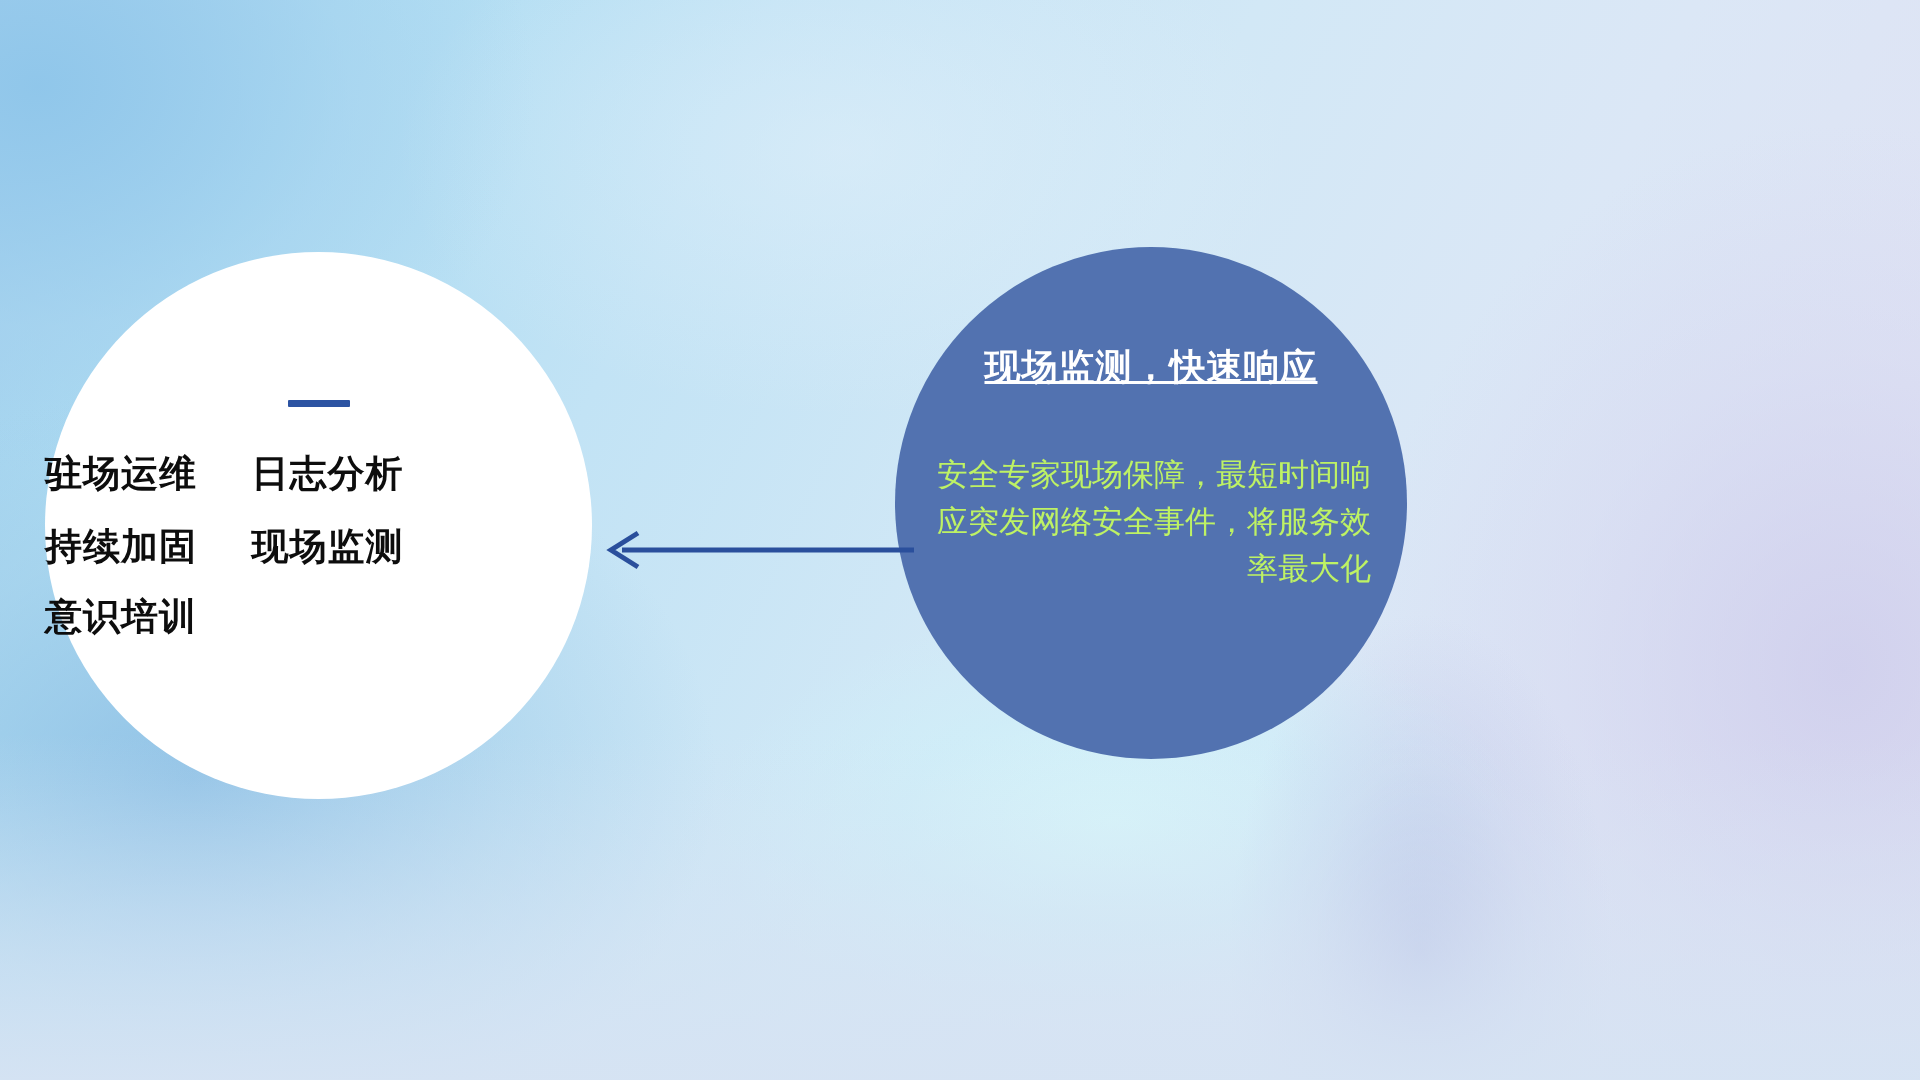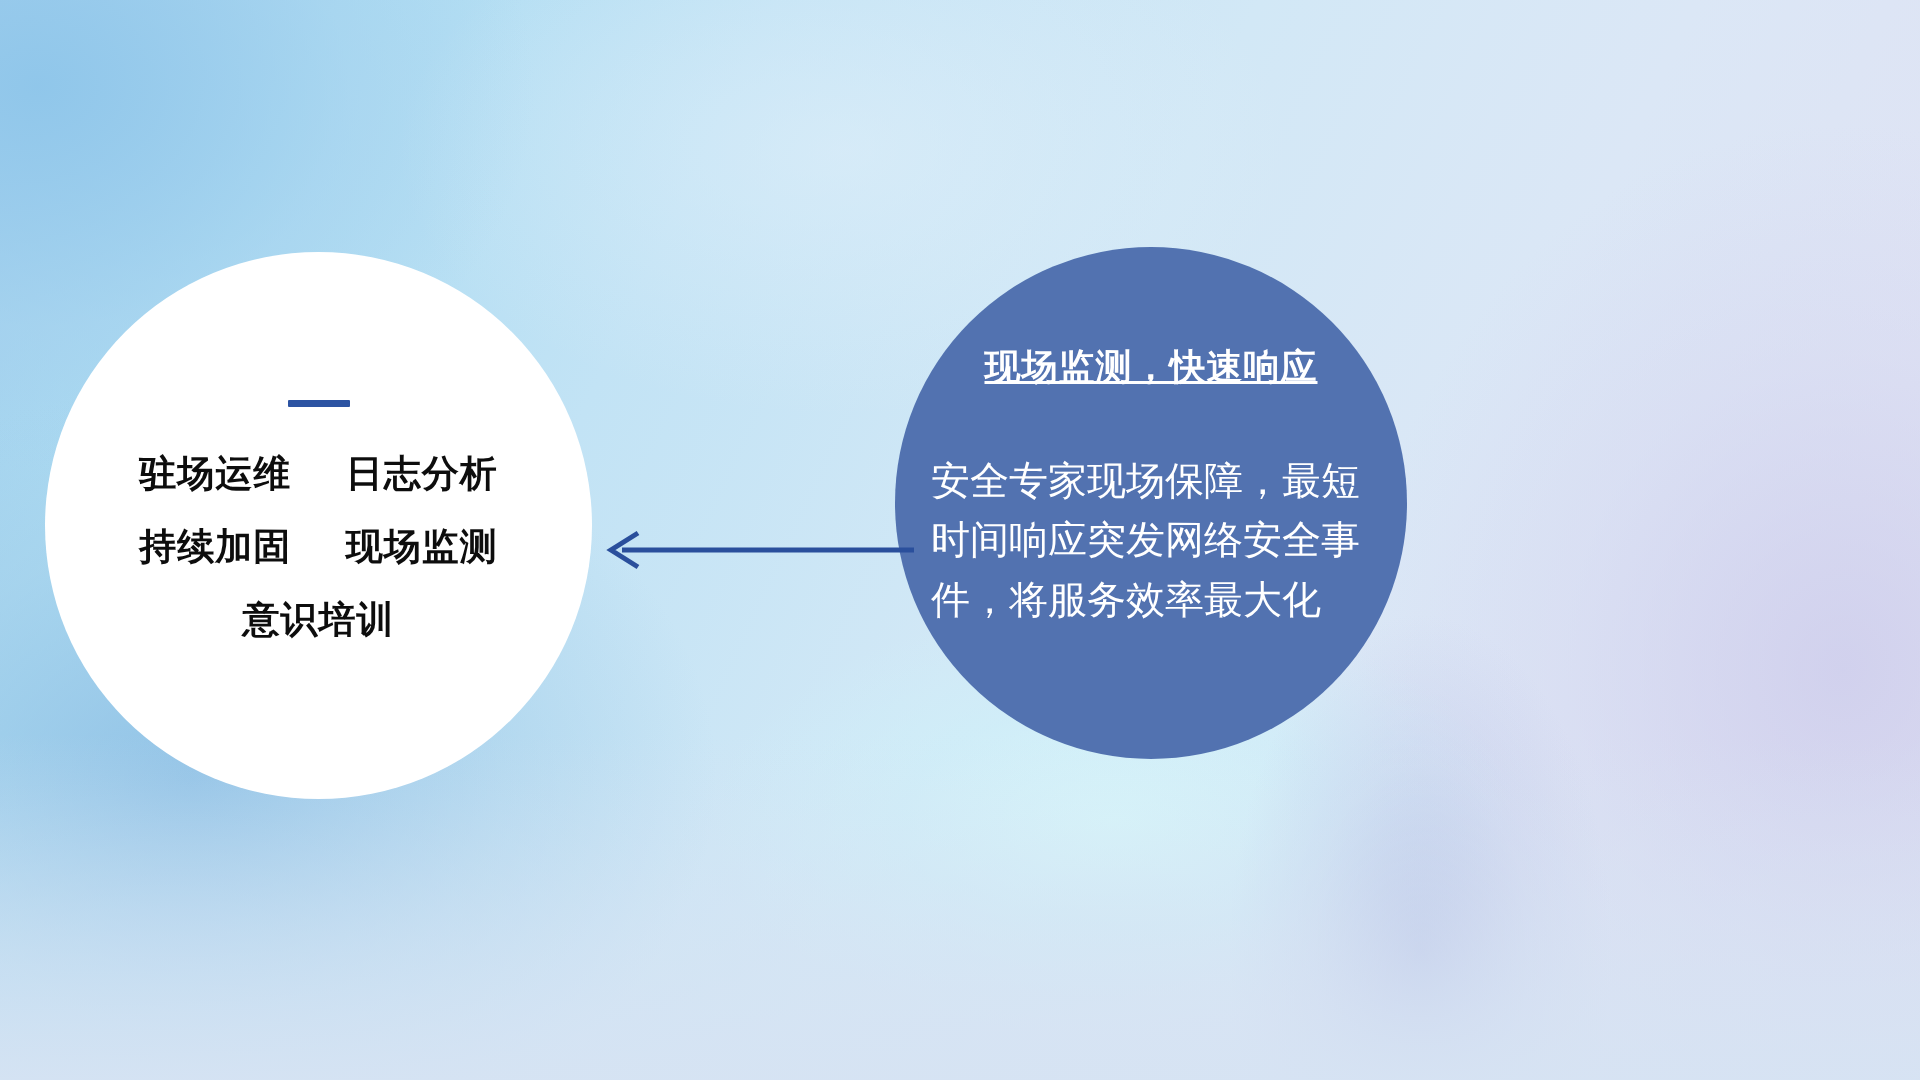--- a/index.html
+++ b/index.html
@@ -117,40 +117,41 @@
     background: #ffffff;
     z-index: 5;
   }
 
   
   .skills-inner {
     position: absolute;
     left: 0;
     top: 148px;
     width: 547px;
-    text-align: center;
+    text-align: left;
   }
   #skills-divider {
     width: 62px;
     height: 7px;
     background: #2c53a2;
     margin: 0 auto 48px auto;
     border-radius: 1px;
   }
   .skills-row {
     font-size: 37px;
     font-weight: bold;
     color: #0d0d0d;
     letter-spacing: 1px;
     line-height: 1.0;
     margin-bottom: 36px;
     white-space: nowrap;
   }
   .skills-row:last-child {
     margin-bottom: 16px;
+    font-family: Liberation Mono, monospace;
   }
   .skills-row .gap {
     display: inline-block;
     width: 32px;
   }
 
   
   .onsite-inner {
     position: absolute;
     left: 0;
@@ -170,24 +171,24 @@
     color: #ffffff;
     letter-spacing: 1px;
     white-space: nowrap;
     text-decoration: underline;
   }
   #onsite-body {
     position: absolute;
     left: 36px;
     width: 440px;
     top: 204px;
-    text-align: left;
-    font-size: 39px;
+    text-align: right;
+    font-size: 31px;
     font-weight: normal;
-    color: #ffffff;
+    color: #bef264;
     line-height: 1.52;
   }
 
   
   .ops-inner {
     position: absolute;
     left: 0;
     top: 0;
     width: 516px;
     height: 516px;

